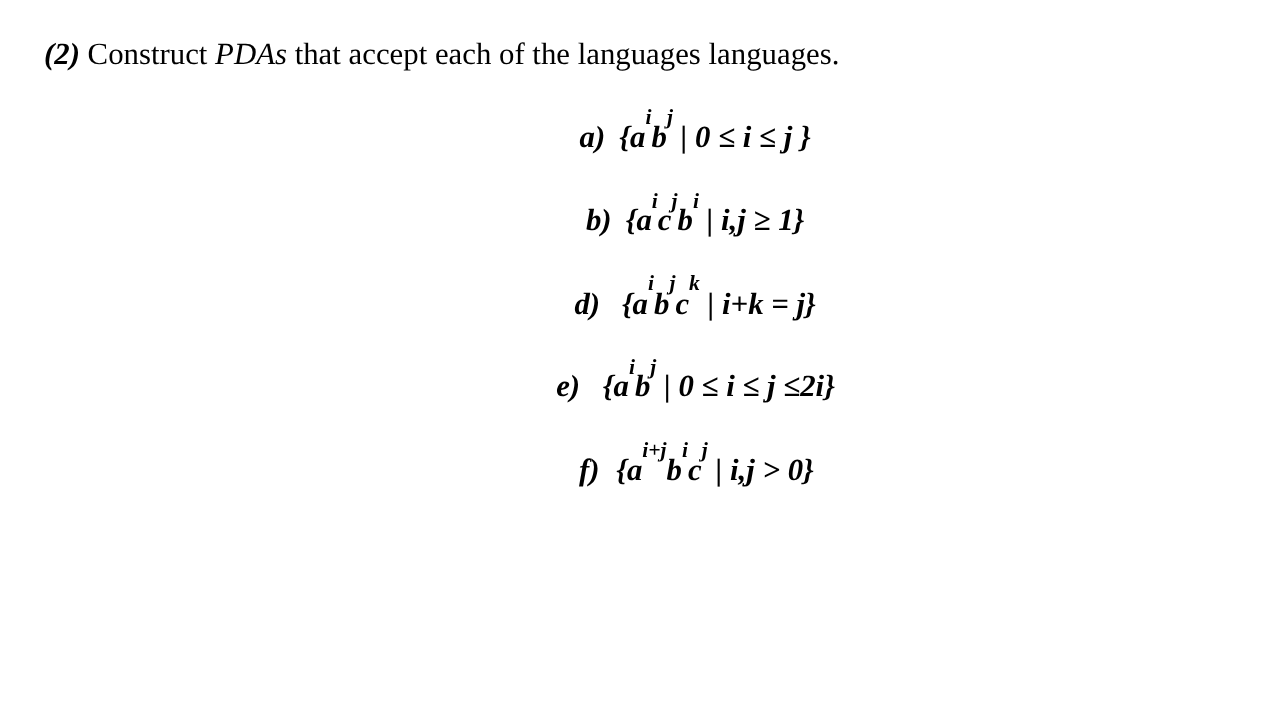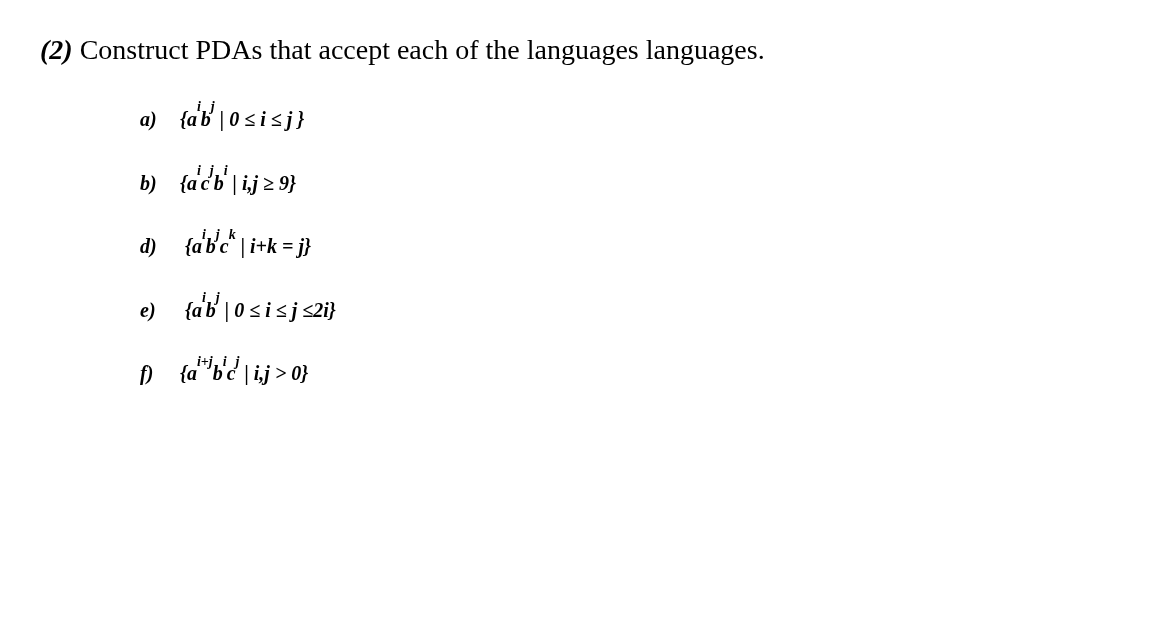--- a/index.html
+++ b/index.html
@@ -13,29 +13,31 @@
     }
     .question-header {
       font-size: 28px;
       margin-bottom: 35px;
     }
     .question-number {
       font-style: italic;
       font-weight: bold;
     }
     .acronym {
+      font-style: italic;
     }
     .options {
       padding-left: 100px;
     }
     .option {
       font-style: italic;
       font-weight: bold;
       margin-bottom: 35px;
-      font-size: 20px;
+      font-size: 28px;
+      text-align: center;
     }
     .option-label {
       display: inline-block;
       width: 35px;
     }
     sup {
       font-size: 0.7em;
       position: relative;
       top: -0.5em;
       font-style: italic;
@@ -60,21 +62,21 @@
   <div class="option">
     <span class="option-label">a)</span>
     <span class="math-expr">
       <span class="brace">{</span><span>a</span><sup>i</sup><span>b</span><sup>j</sup><span> | 0 ≤ i ≤ j }</span>
     </span>
   </div>
 
   <div class="option">
     <span class="option-label">b)</span>
     <span class="math-expr">
-      <span class="brace">{</span><span>a</span><sup>i</sup><span>c</span><sup>j</sup><span>b</span><sup>i</sup><span> | i,j ≥ 9}</span>
+      <span class="brace">{</span><span>a</span><sup>i</sup><span>c</span><sup>j</sup><span>b</span><sup>i</sup><span> | i,j ≥ 1}</span>
     </span>
   </div>
 
   <div class="option">
     <span class="option-label">d)</span>&nbsp;
     <span class="math-expr">
       <span class="brace">{</span><span>a</span><sup>i</sup><span>b</span><sup>j</sup><span>c</span><sup>k</sup><span> | i+k = j}</span>
     </span>
   </div>
 

